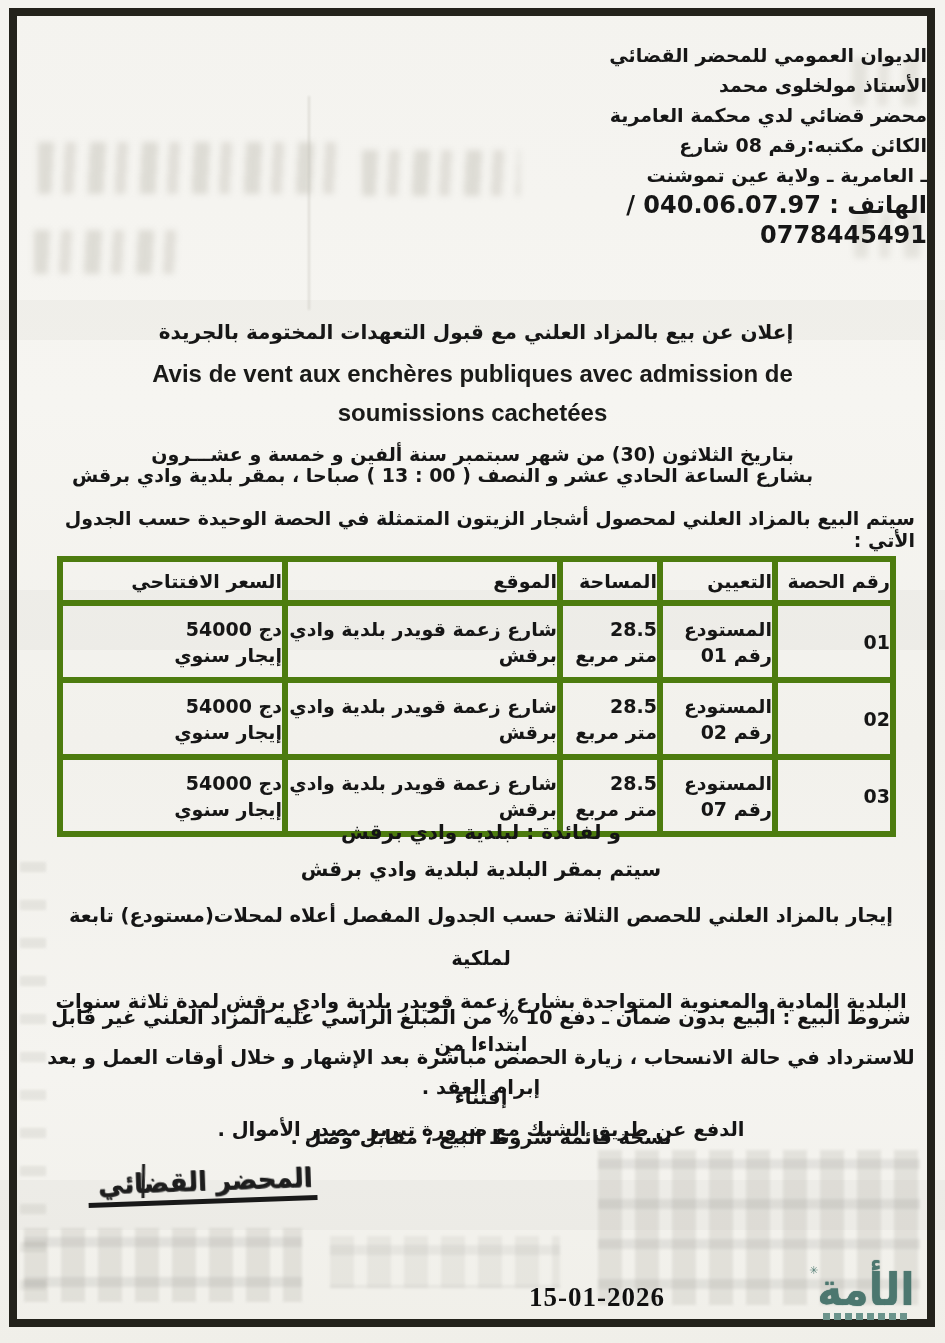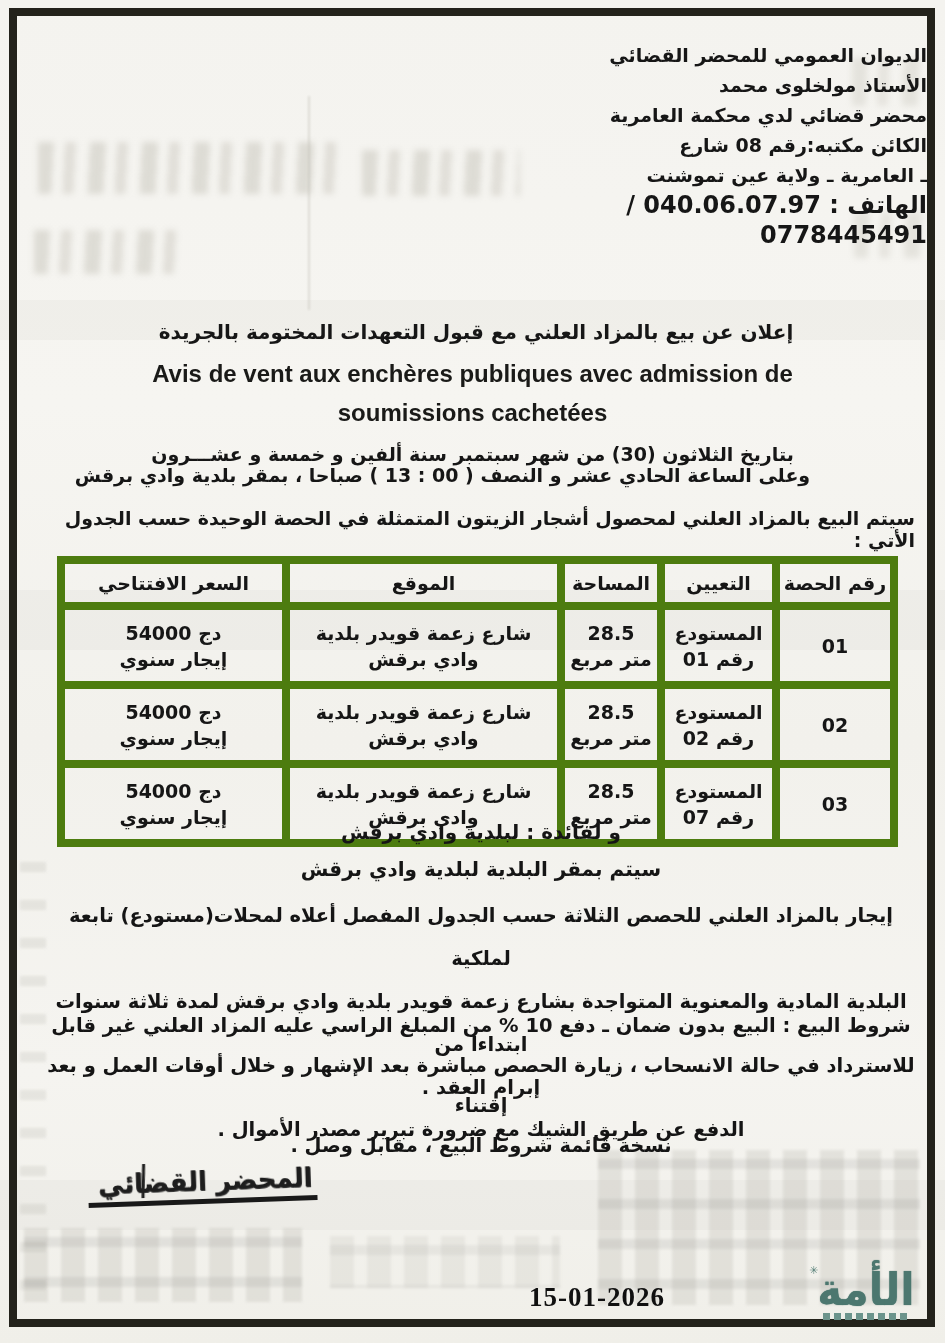--- a/index.html
+++ b/index.html
@@ -35,32 +35,32 @@
   
   .sched1{position:absolute;left:0;right:0;top:433px;direction:rtl;text-align:center;
           font-weight:bold;font-size:19px;margin-top:10px;}
   .sched2{position:absolute;left:0;right:60px;top:464px;direction:rtl;text-align:center;
           font-weight:bold;font-size:19px;}
   .sched3{position:absolute;right:30px;top:507px;width:880px;direction:rtl;text-align:right;
           font-weight:bold;font-size:19px;}
   
   table.lots{position:absolute;left:57px;top:556px;width:833px;border-collapse:collapse;
              direction:rtl;font-weight:bold;font-size:19px;table-layout:fixed;}
-  table.lots th,table.lots td{border:8px solid #4d7c0f;text-align:center;vertical-align:middle;
+  table.lots th,table.lots td{border:6px solid #4d7c0f;text-align:right;vertical-align:middle;
              padding:2px 0;line-height:26px;}
   table.lots th{height:34px;font-size:19px;}
   table.lots td{height:67px;}
   .num{font-family:"DejaVu Sans",sans-serif;}
   
   .btxt{position:absolute;right:28px;width:872px;direction:rtl;text-align:center;
         font-weight:bold;color:#151515;}
   .benef{top:820px;font-size:20px;}
   .venue{top:857px;font-size:20px;}
   .para1{top:894px;font-size:19.5px;line-height:43px;}
-  .terms{top:998px;font-size:19.5px;line-height:40px;margin-top:8px;}
+  .terms{top:998px;font-size:19.5px;line-height:40px;}
   .payment{top:1118px;font-size:19.5px;}
   
   .stamp{position:absolute;left:88px;top:1166px;direction:rtl;font-weight:bold;font-size:26px;
          color:#1d1d1d;transform:rotate(-2deg);letter-spacing:1px;
          border-bottom:5px solid #191919;padding:0 4px 3px 10px;
          filter:blur(.4px);text-shadow:.6px .8px 0 #3a3a3a;}
   .stamp::after{content:"";position:absolute;left:54px;top:-4px;width:3px;height:34px;
          background:#202020;transform:rotate(3deg);}
   
   .fdate{position:absolute;left:512px;top:1282px;width:170px;text-align:center;
@@ -107,21 +107,21 @@
   </div>
 
   <div class="title-ar">إعلان عن بيع بالمزاد العلني مع قبول التعهدات  المختومة بالجريدة</div>
   <div class="title-fr">
     <div>Avis  de vent  aux enchères publiques avec admission  de</div>
     <div>soumissions cachetées</div>
   </div>
 
   <div class="sched1">بتاريخ الثلاثون (30) من شهر سبتمبر  سنة ألفين و خمسة و عشـــرون</div>
   <div class="sched2">
-    <span>وعلى الساعة الحادي عشر  و النصف</span>
+    <span>بشارع الساعة الحادي عشر  و النصف</span>
     <span dir="ltr">( 13 : 00 )</span>
     <span>صباحا ، بمقر بلدية وادي برقش</span>
   </div>
   <div class="sched3">سيتم البيع بالمزاد العلني لمحصول أشجار الزيتون  المتمثلة في الحصة الوحيدة حسب الجدول الأتي :</div>
 
   <table class="lots">
     <colgroup>
       <col style="width:118px">
         <col style="width:115px">
         <col style="width:100px">

